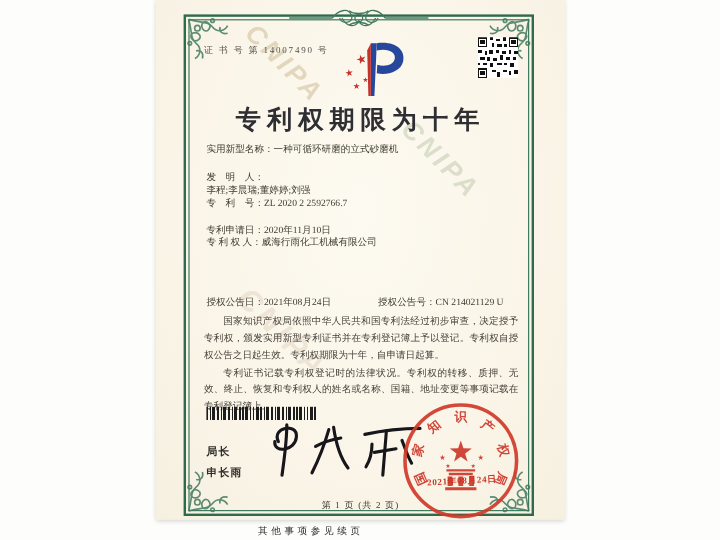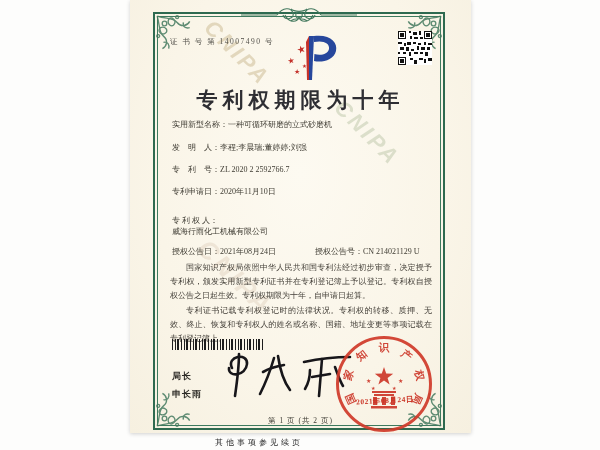--- a/index.html
+++ b/index.html
@@ -40,22 +40,22 @@
   .logo { position:absolute; left:146px; top:28px; width:68px; height:58px; }
   .qr { position:absolute; left:268px; top:31px; width:34px; height:34px; }
   .title { position:absolute; left:0; top:86px; width:100%; text-align:center;
            font-size:21px; font-weight:bold; letter-spacing:5px; color:#2e2e33; }
 
   
   .field { position:absolute; left:42px; font-size:8px; color:#3f3c33; display:flex;
            line-height:1.35; }
   .field .lab { white-space:nowrap; }
   .field .val { max-width:200px; }
-  .f1 { top:120px; } .f2 { top:143px; } .f3 { top:165px; } .f4 { top:187px; }
-  .f5 { top:216px;flex-direction:column; } .f6 { top:228px; }
+  .f1 { top:120px; } .f2 { top:143px;flex-direction:column; } .f3 { top:165px; } .f4 { top:187px; }
+  .f5 { top:197px; } .f6 { top:228px; }
   .grant-row { position:absolute; left:42px; top:246px; width:250px; font-size:8px;
                color:#3f3c33; display:flex;gap:39px; }
   .grant-right { }
 
   
   .paras { position:absolute; left:40px; top:261px; width:262px; font-size:8px;
            color:#45413a; line-height:1.78; text-align:justify; }
   .paras p { text-indent:2em; }
 
   

